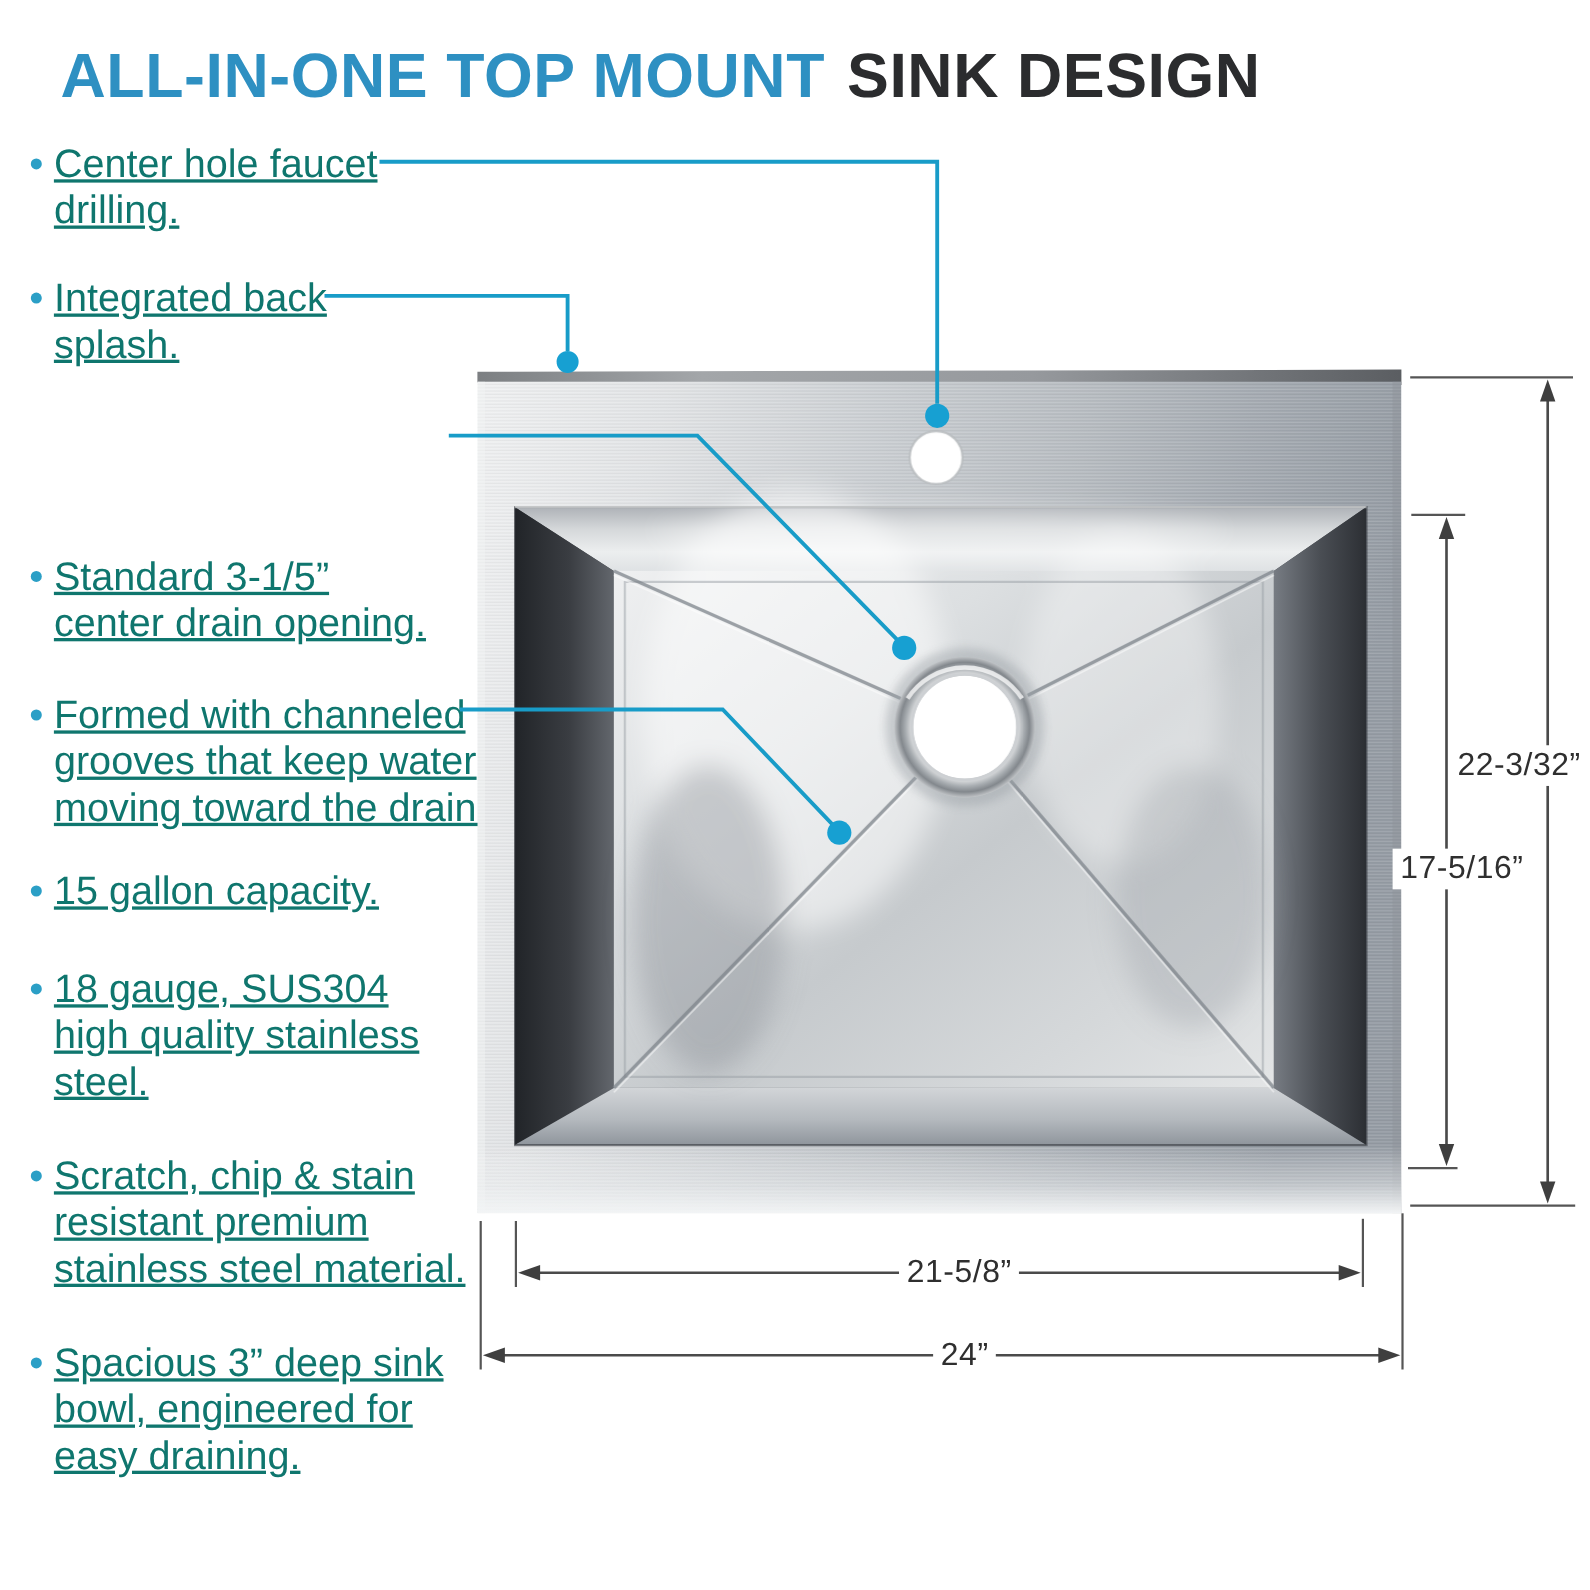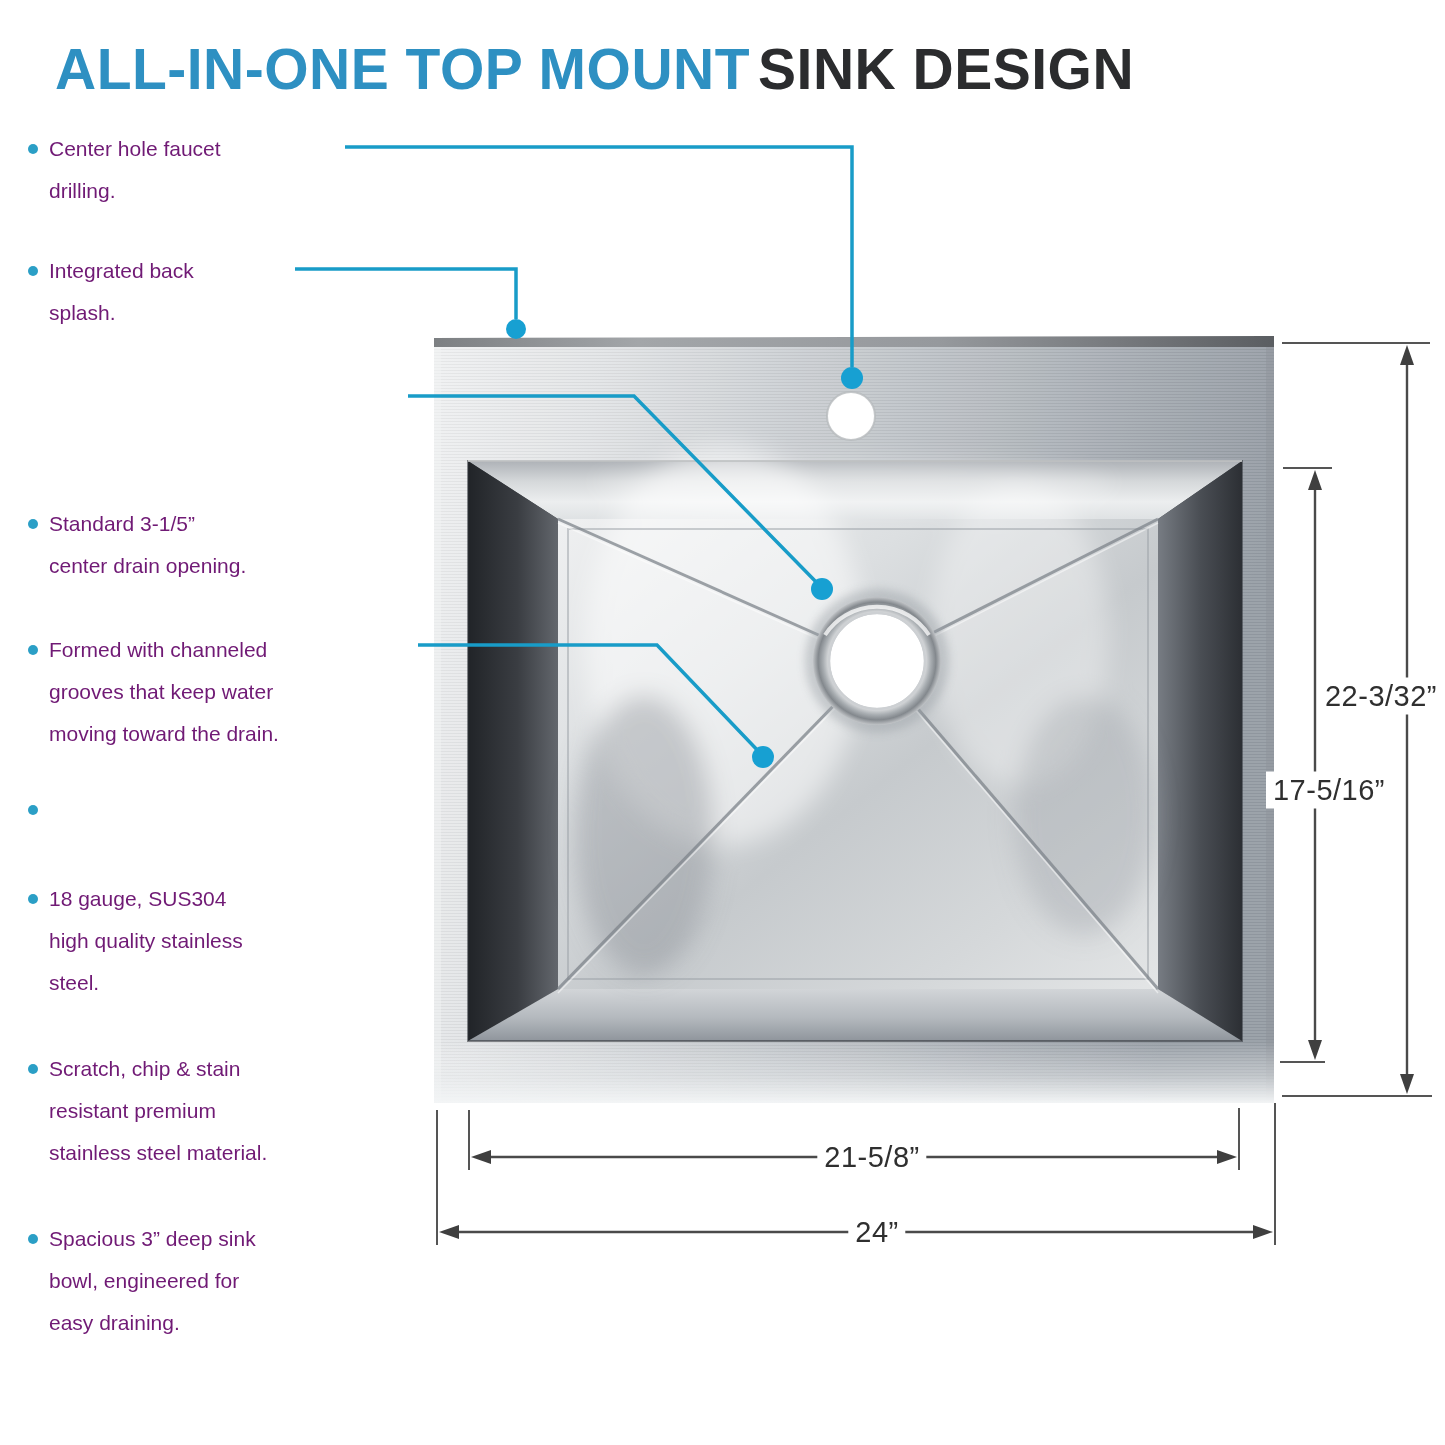--- a/index.html
+++ b/index.html
@@ -6,32 +6,32 @@
   .page{
     position:relative;width:1445px;height:1445px;background:#ffffff;
     font-family:"Liberation Sans", sans-serif;overflow:hidden;
   }
   
   .title{
     position:absolute;left:55px;top:36px;white-space:nowrap;
     font-size:57px;font-weight:700;letter-spacing:0.5px;
   }
   .title .t-blue{color:#2e90c2;}
-  .title .t-dark{color:#2b2c2e;margin-left:8px;}
+  .title .t-dark{color:#2b2c2e;margin-left:20px;}
   
   .feature{
     position:absolute;left:28px;width:430px;
     display:flex;align-items:flex-start;
   }
   .bullet{
     flex:0 0 auto;width:10px;height:10px;border-radius:50%;
     background:#2b9fc6;margin-top:16px;margin-right:11px;
   }
   .feature-text{
-    white-space:pre-line;font-size:21px;line-height:42px;color:#701a75;
+    white-space:pre-line;font-size:36px;line-height:42px;color:#0f766e;text-decoration:underline;
   }
   
   .sink-svg{position:absolute;left:434px;top:335px;width:840px;height:768px;z-index:1;}
   .overlay-svg{position:absolute;left:0;top:0;width:1445px;height:1445px;z-index:2;pointer-events:none;}
   
   .dim-label{
     position:absolute;z-index:3;transform:translate(-50%,-50%);
     background:#ffffff;padding:2px 7px;font-size:29px;color:#2f2f2f;
     white-space:nowrap;letter-spacing:0.5px;
   }
@@ -61,20 +61,21 @@
 center drain opening.</span>
   </div>
   <div class="feature" style="top:629px">
     <span class="bullet"></span>
     <span class="feature-text">Formed with channeled
 grooves that keep water
 moving toward the drain.</span>
   </div>
   <div class="feature" style="top:789px">
     <span class="bullet"></span>
+    <span class="feature-text">15 gallon capacity.</span>
   </div>
   <div class="feature" style="top:878px">
     <span class="bullet"></span>
     <span class="feature-text">18 gauge, SUS304
 high quality stainless
 steel.</span>
   </div>
   <div class="feature" style="top:1048px">
     <span class="bullet"></span>
     <span class="feature-text">Scratch, chip &amp; stain

